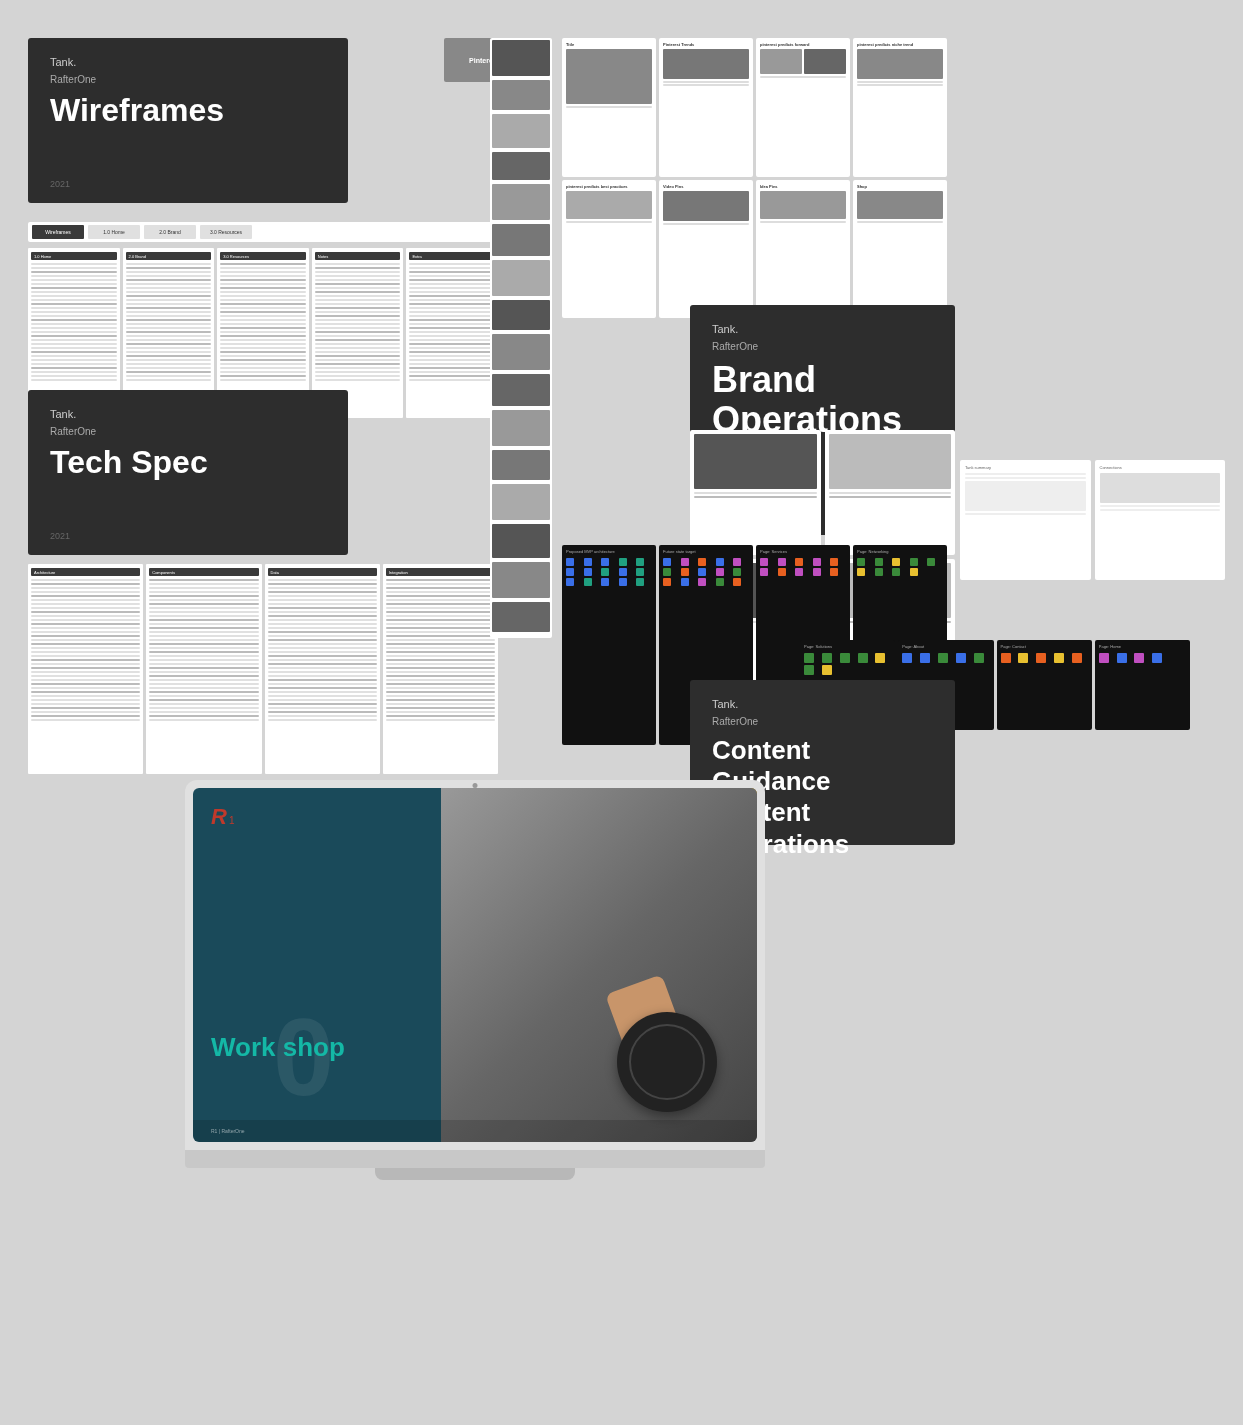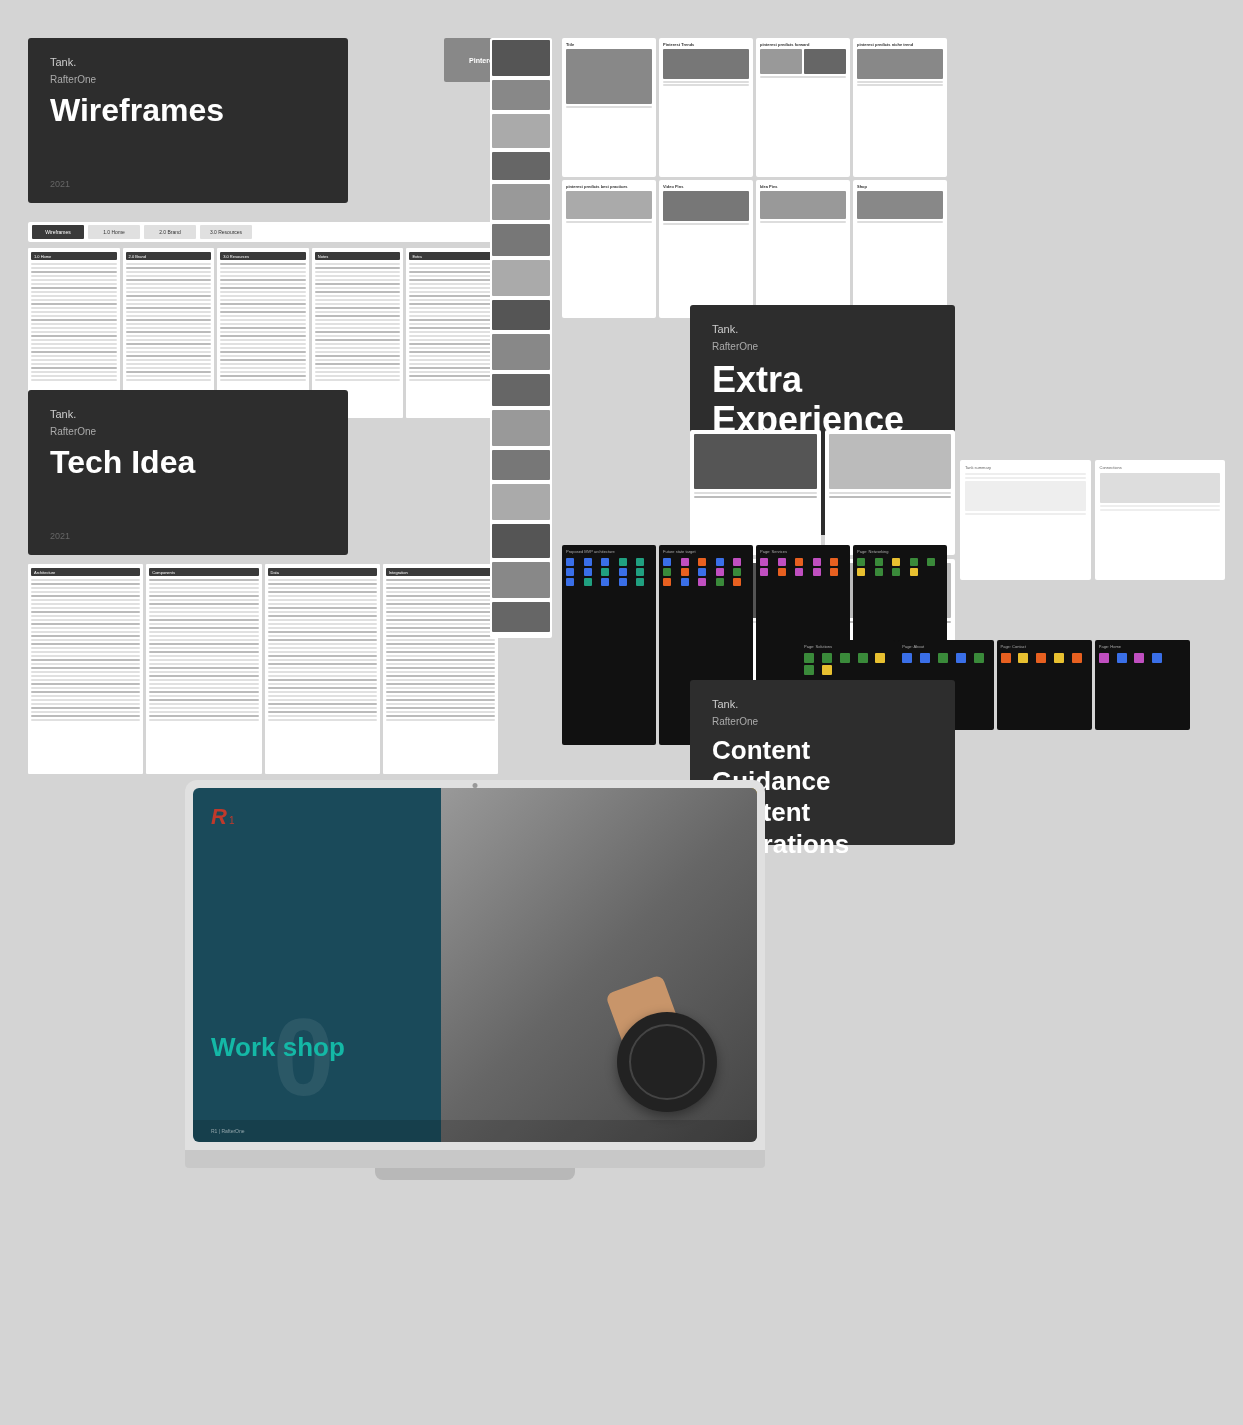--- a/index.html
+++ b/index.html
@@ -779,21 +779,21 @@
         <div class="doc-line dark"></div>
       <div class="doc-line"></div>
         <div class="doc-line dark"></div>
         <div class="doc-line"></div>
     </div>
   </div>
 
   <div class="card-techspec">
     <div class="tank-logo">Tank.</div>
     <div class="client-name">RafterOne</div>
-    <div class="card-title">Tech Idea</div>
+    <div class="card-title">Tech Spec</div>
     <div class="card-year">2021</div>
   </div>
 
   <div class="doc-sheets-2">
     <div class="doc-sheet">
       <div class="doc-sheet-header">
           <span>Architecture</span>
         </div>
       <div class="doc-line"></div>
         <div class="doc-line dark"></div>
@@ -1032,21 +1032,21 @@
     <div class="pinterest-slide">
       <div class="slide-header">Shop</div>
       <div style="background:#888;height:28px;border-radius:1px;margin-bottom:2px;"></div>
       <div class="slide-text-line"></div>
     </div>
   </div>
 
   <div class="card-brand">
     <div class="tank-logo">Tank.</div>
     <div class="client-name">RafterOne</div>
-    <div class="card-title">Extra Experience</div>
+    <div class="card-title">Brand Operations</div>
     <div class="card-year">2021</div>
   </div>
 
   <div class="brand-pages">
     <div class="brand-page">
       <div class="brand-page-img dark"></div>
       <div class="brand-page-text"></div>
       <div class="brand-page-text dark"></div>
     </div>
     <div class="brand-page">

